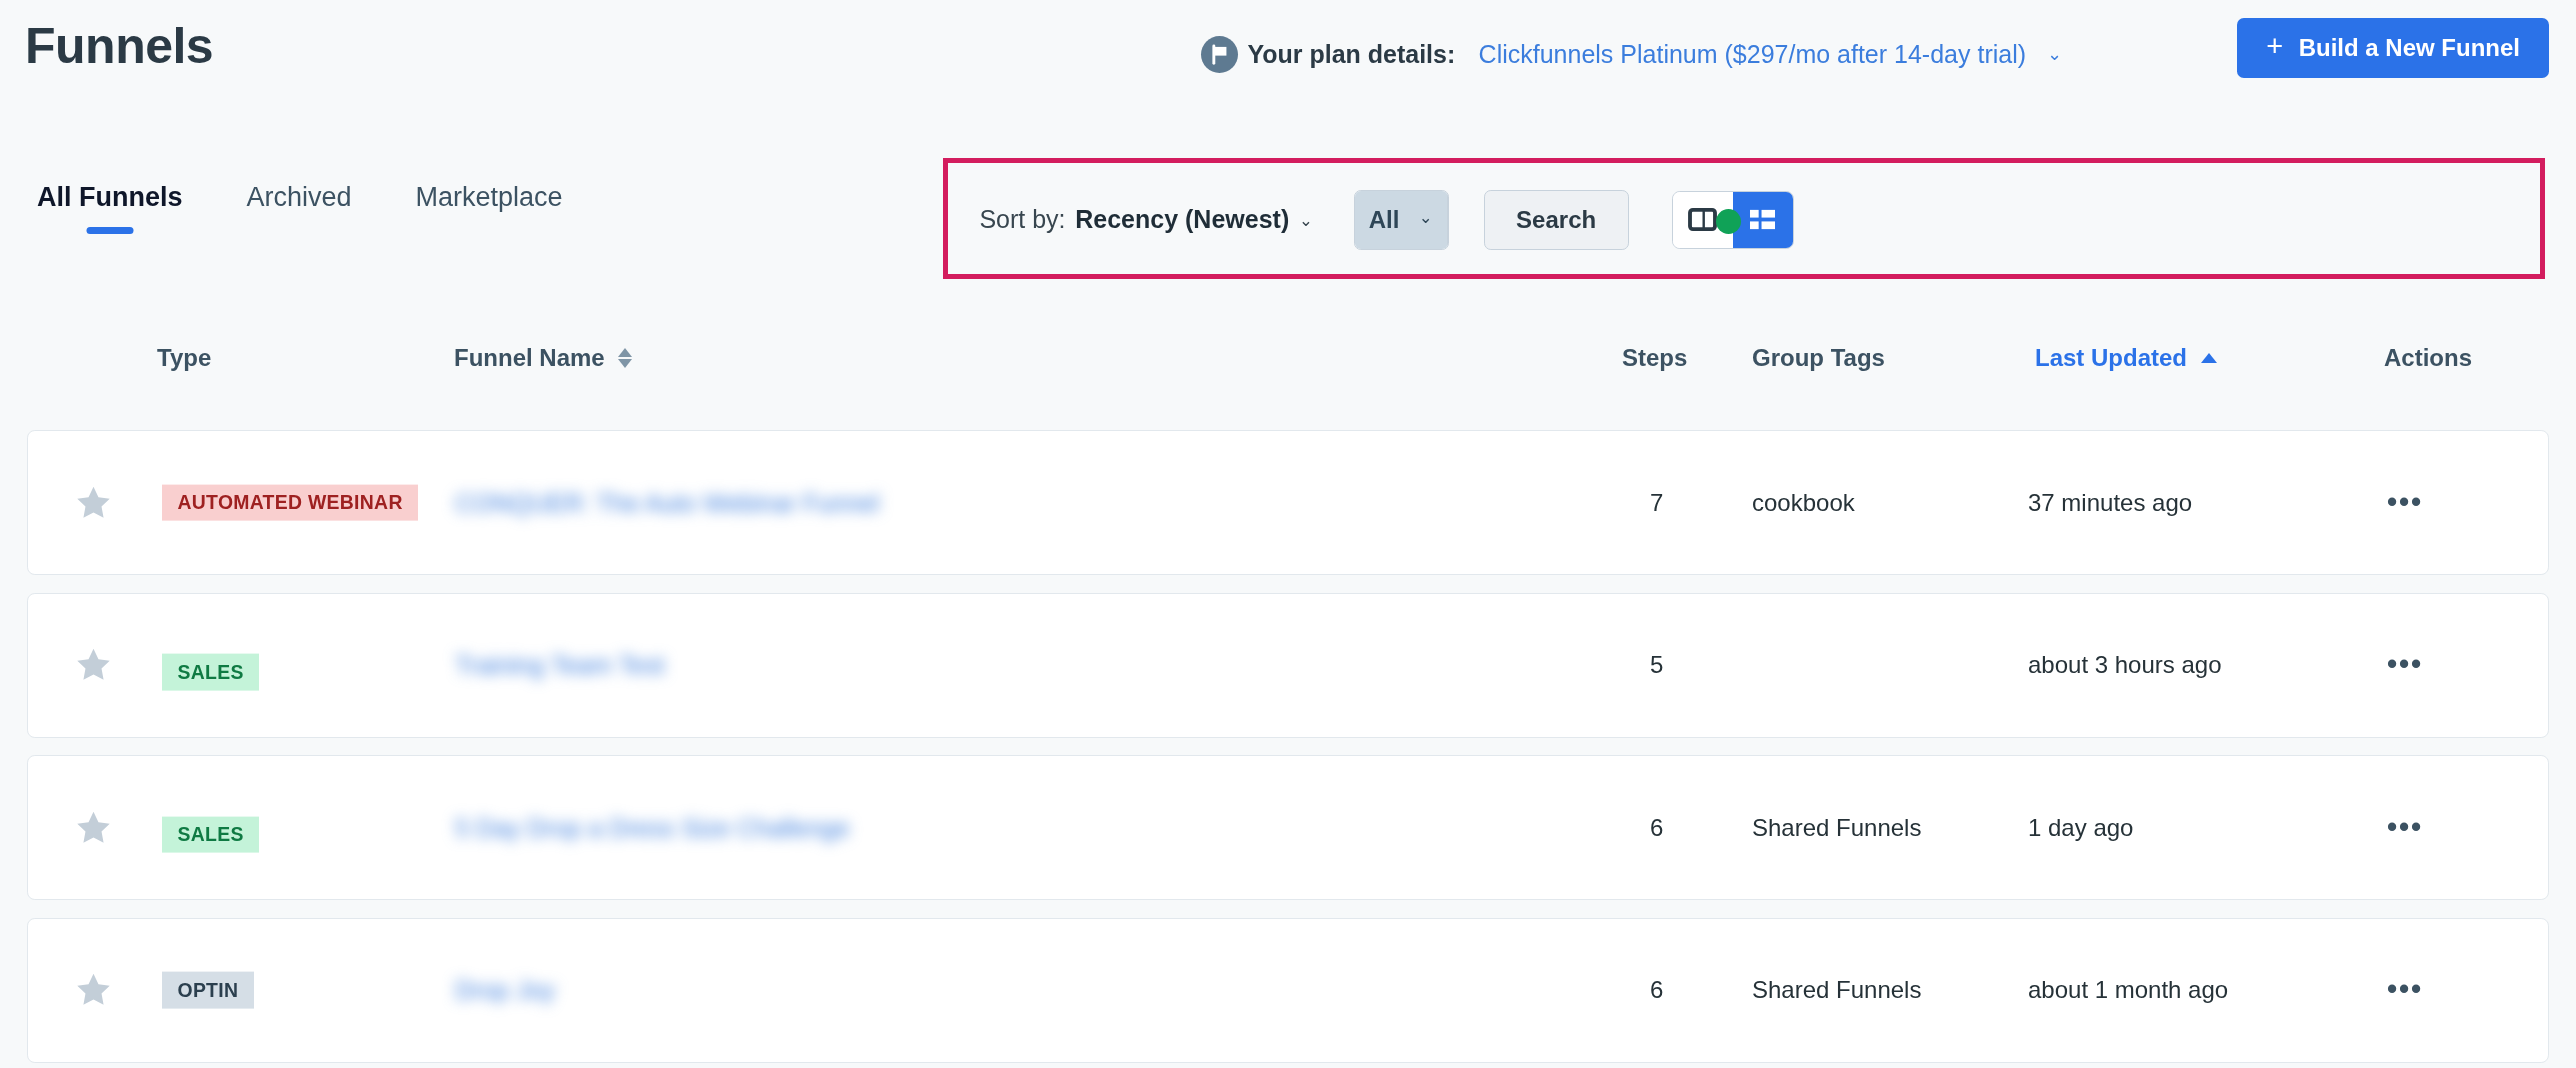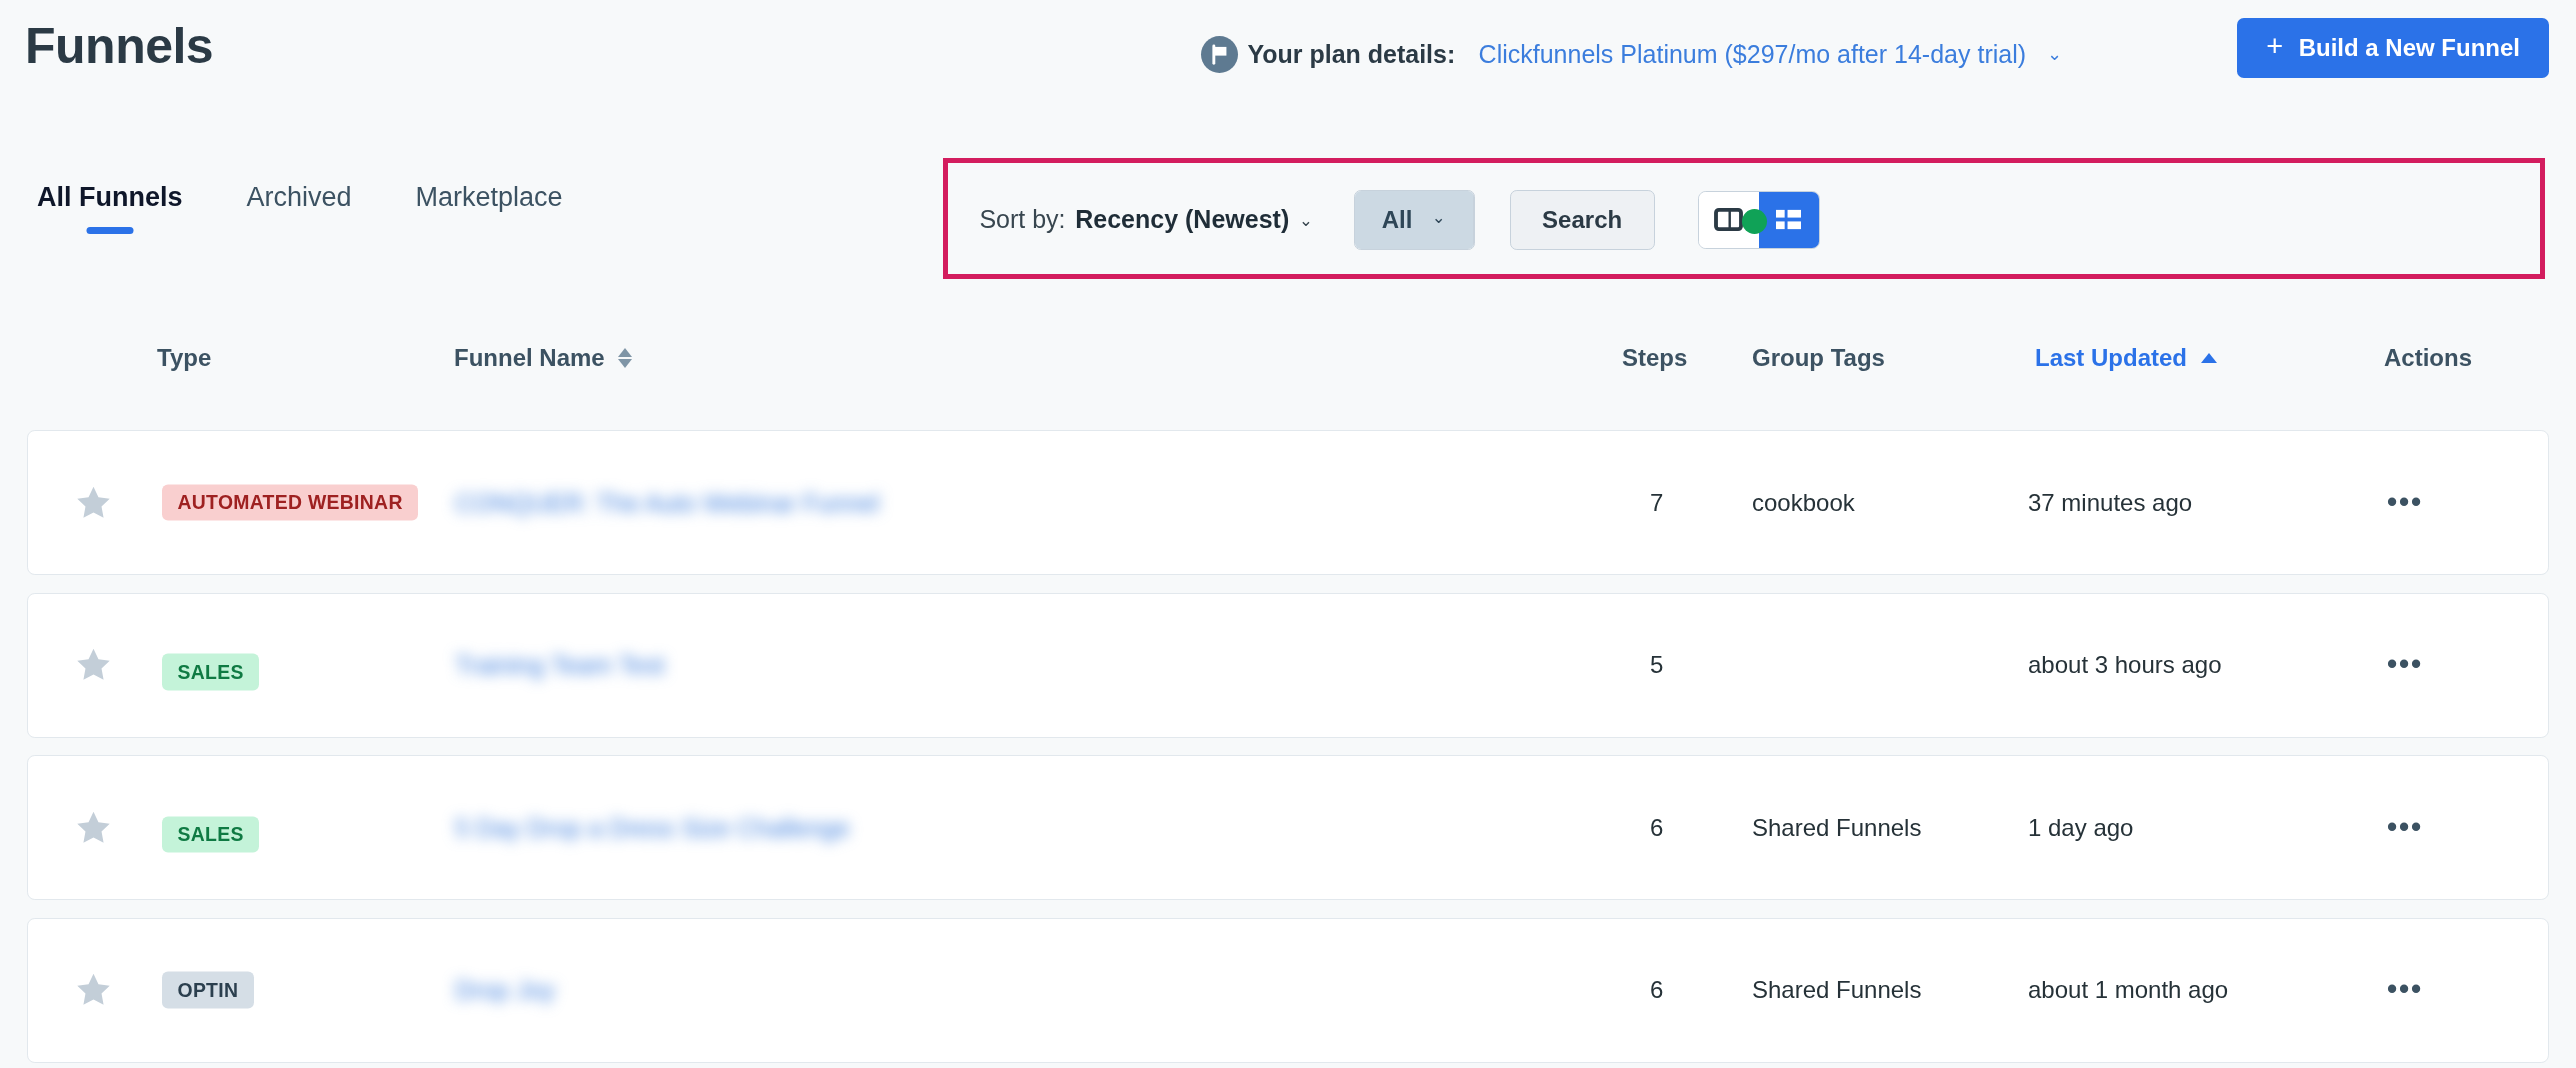--- a/index.html
+++ b/index.html
@@ -167,21 +167,21 @@
     height: 60px;
     border: 1.9px solid #c7d2dc;
     border-radius: 6.8px;
     overflow: hidden;
     background: #fff;
   }
   .filter-select {
     display: flex;
     align-items: center;
     gap: 19.4px;
-    padding: 0 27px;
+    padding: 0 14px;
     background: #ccd9e3;
     color: #2e4657;
     font-size: 24px;
     font-weight: 700;
     border-right: 1.9px solid #c7d2dc;
     cursor: pointer;
     white-space: nowrap;
   }
   .filter-select .caret { color: #2e4657; font-weight: 400; }
   .search-input {
@@ -269,21 +269,21 @@
   .c-name   { left: 427px; }
   .c-steps  { left: 1622px; }
   .c-group  { left: 1724px; }
   .c-updated{ left: 2000px; }
   .c-actions{ left: 2359px; }
 
   .star { cursor: pointer; display: block; }
   .badge {
     display: inline-block;
     padding: 8.7px 15.5px;
-    border-radius: 6px;
+    border-radius: 0;
     font-size: 19.4px;
     font-weight: 700;
     letter-spacing: 0.3px;
     line-height: 1;
     white-space: nowrap;
   }
   .badge-webinar { background: #f9cfcf; color: #9e2121; }
   .badge-sales   { background: #c4f3d9; color: #0f7a43; margin-top: 14px; }
   .badge-optin   { background: #d5dee6; color: #2b3f4e; }
 

